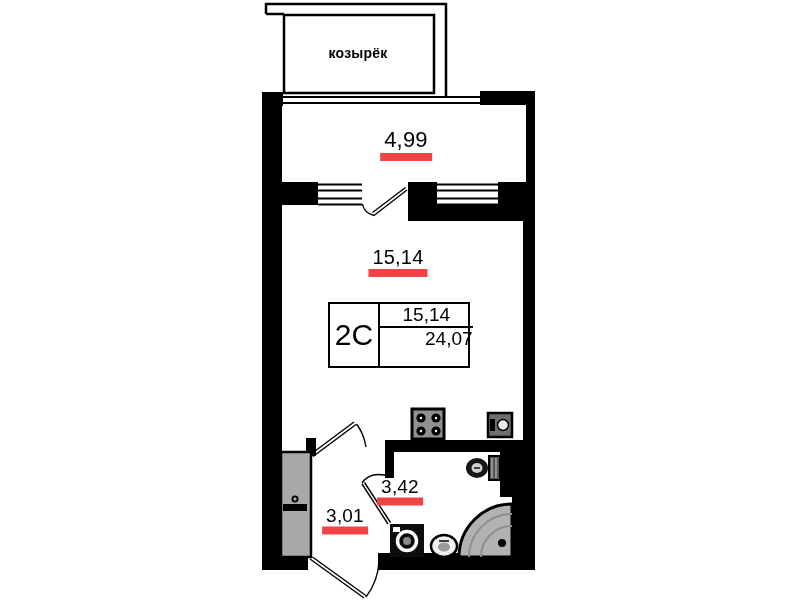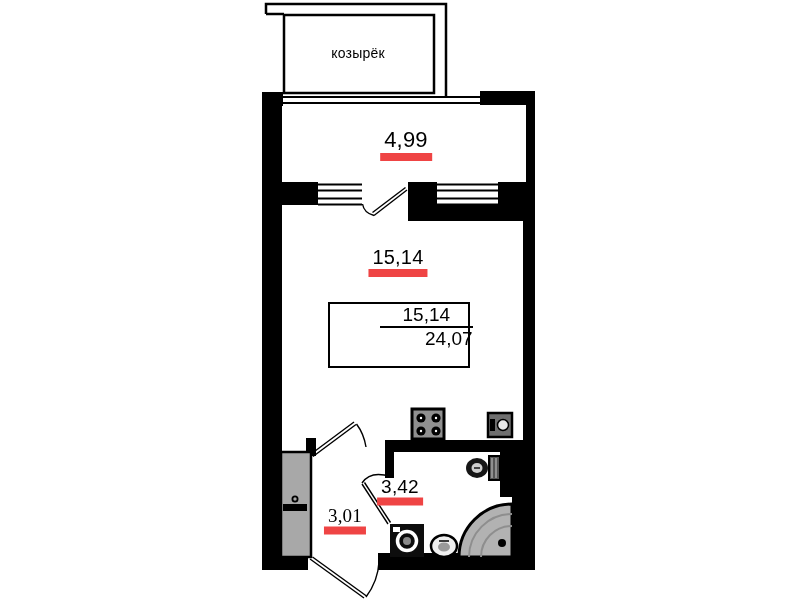--- a/index.html
+++ b/index.html
@@ -155,29 +155,30 @@
 
     <g>
       <rect x="281" y="452" width="30" height="105" fill="#a8a8a8" stroke="#000" stroke-width="2.5"></rect>
       <g>
         <rect x="283" y="504" width="24" height="7" fill="#000"></rect>
         <circle cx="295" cy="499" r="2.6" fill="none" stroke="#000" stroke-width="1.8"></circle>
       </g>
     </g>
   </svg>
 
-  <div class="lbl lbl-canopy" style="left:358px;top:53px;">козырёк</div>
+  <div class="lbl lbl-canopy" style="left:358px;top:53px;font-weight:bold;">козырёк</div>
 
 
   <div class="lbl lbl-balcony underlined" style="left:406px;top:145px;">4,99</div>
 
   <div class="lbl lbl-room underlined" style="left:398px;top:262px;">15,14</div>
 
   <div class="lbl lbl-wet underlined" style="left:400px;top:491px;">3,42</div>
 
-  <div class="lbl lbl-wet underlined" style="left:345px;top:520px;font-family:Liberation Serif, serif;">3,01</div>
+  <div class="lbl lbl-wet underlined" style="left:345px;top:520px;">3,01</div>
 
   <div id="unit-card">
+    <div class="type-cell">2С</div>
     <div class="val-cell">15,14</div>
     <div class="val-cell">24,07</div>
   </div>
 
 </div>
 
 </body></html>

